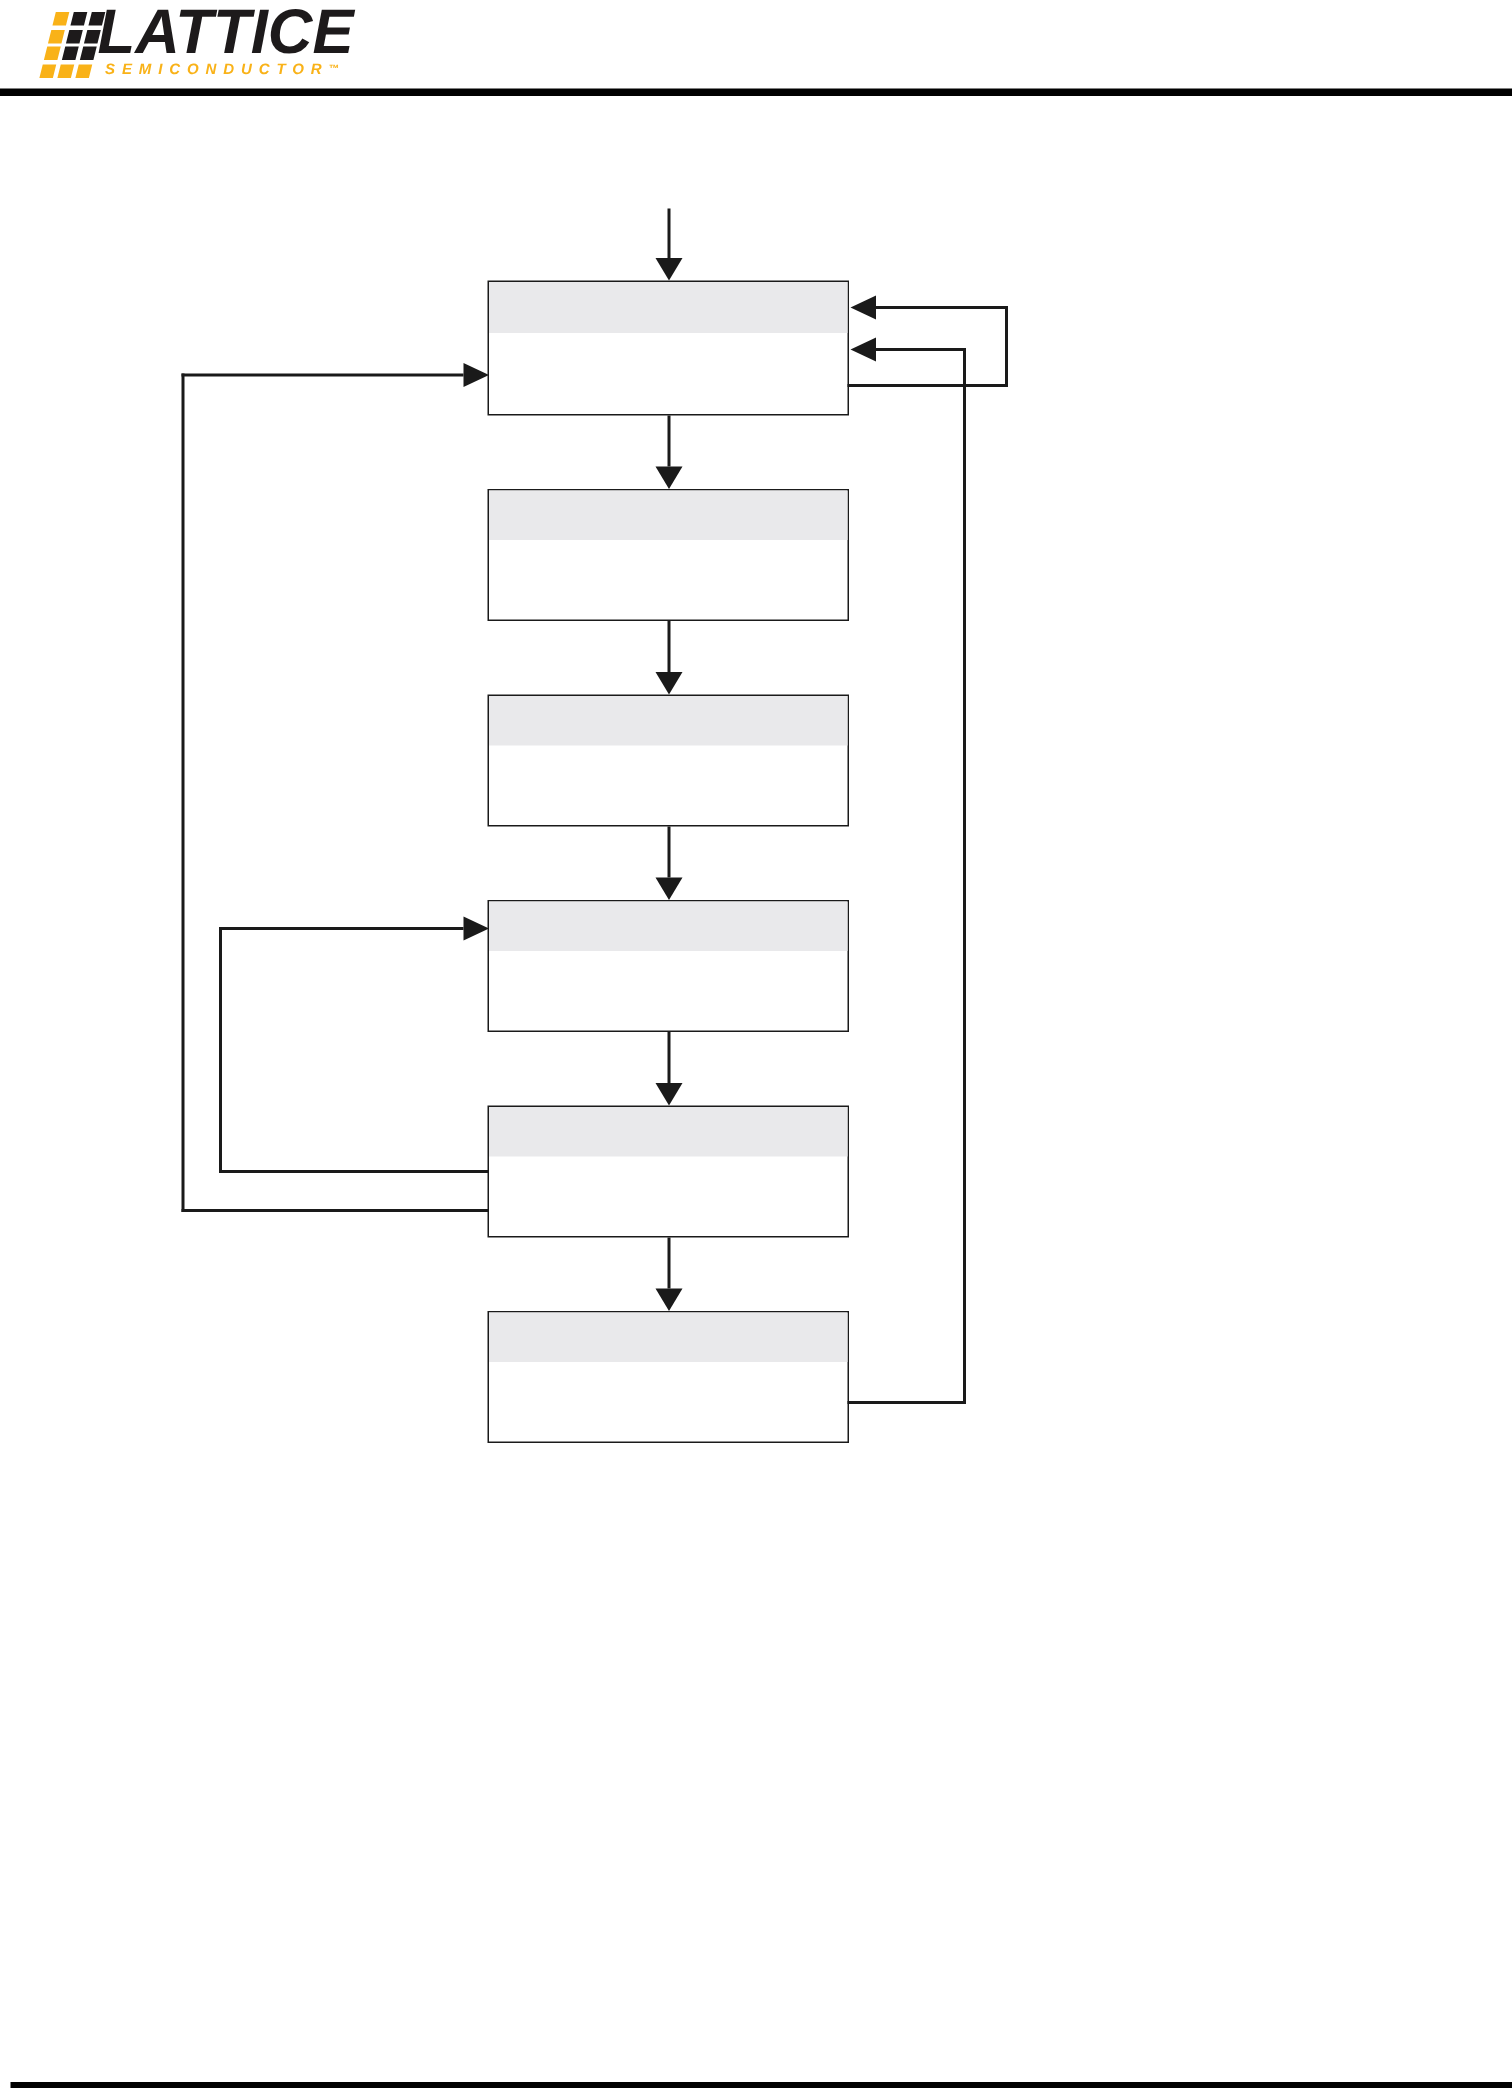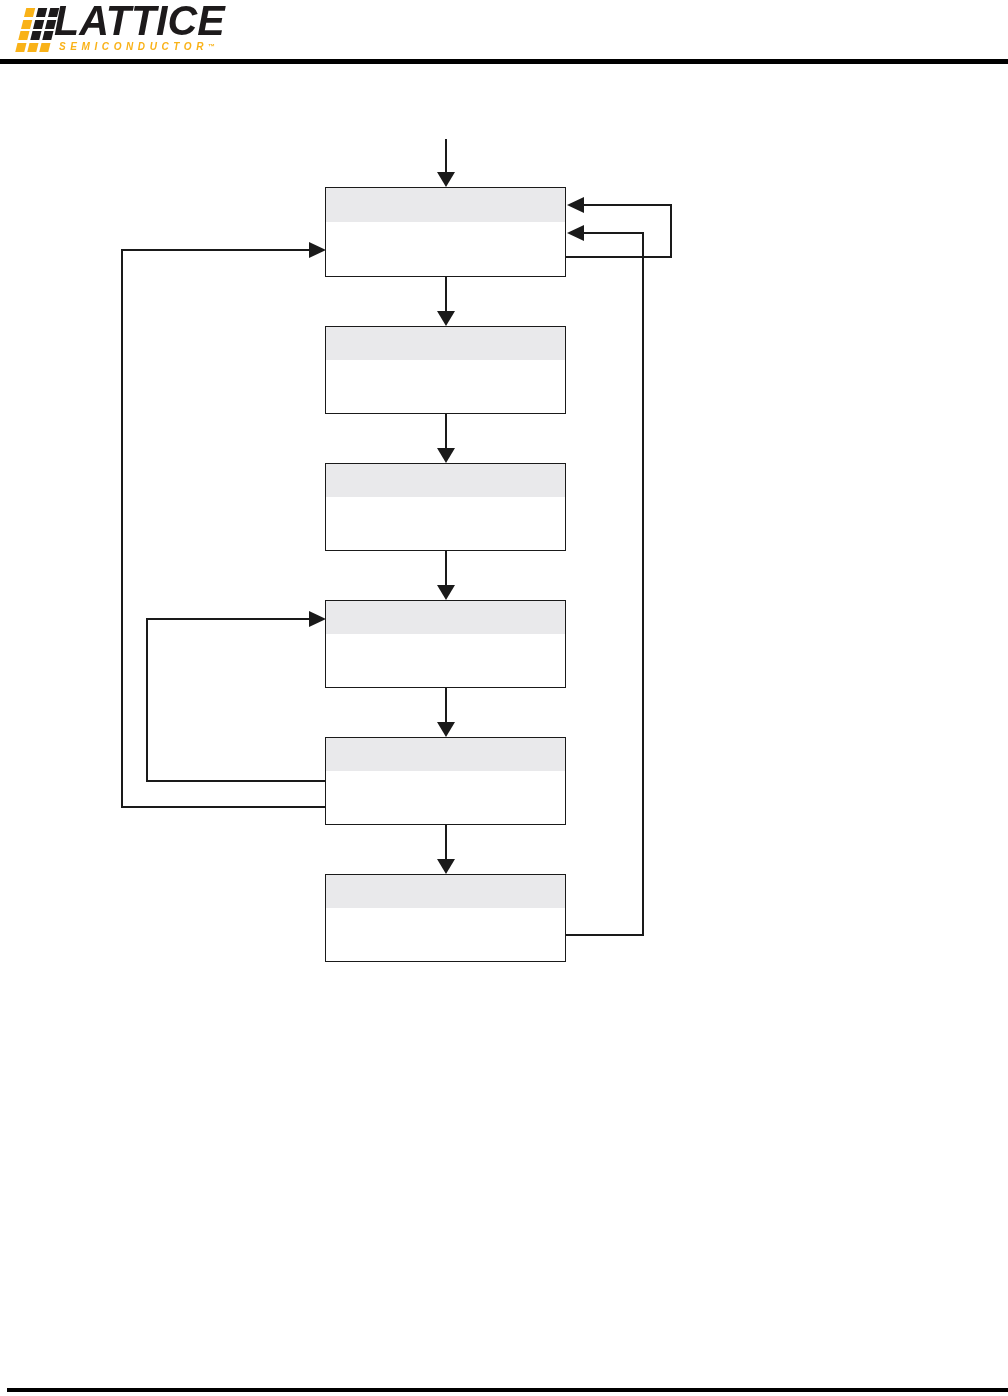--- a/index.html
+++ b/index.html
@@ -6,21 +6,21 @@
   body {
     width: 1008px; height: 1396px;
     background: #ffffff;
     font-family: "Liberation Sans", sans-serif;
     position: relative;
     overflow: hidden;
   }
   .abs { position: absolute; }
 
   
-  #logo { left: 1px; top: 3px; width: 260px; height: 52px; }
+  #logo { left: 12px; top: 3px; width: 260px; height: 52px; }
   #emblem {
     left: 14px; top: 5px; width: 36px; height: 45px;
     transform: skewX(-14deg);
     transform-origin: 50% 100%;
     display: grid;
     grid-template-columns: repeat(3, 9px);
     grid-template-rows: repeat(4, 9px);
     column-gap: 3px; row-gap: 2.6px;
   }
   .sq { width: 9px; height: 9px; display: block; }

